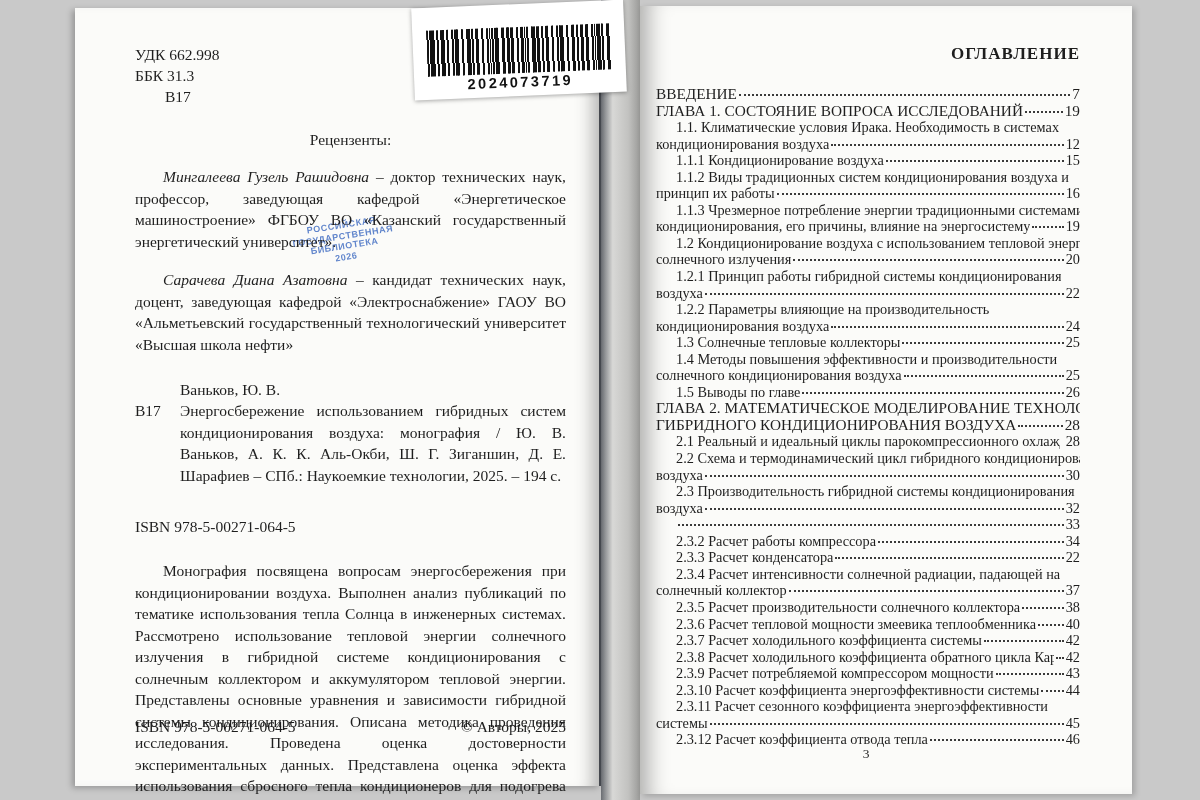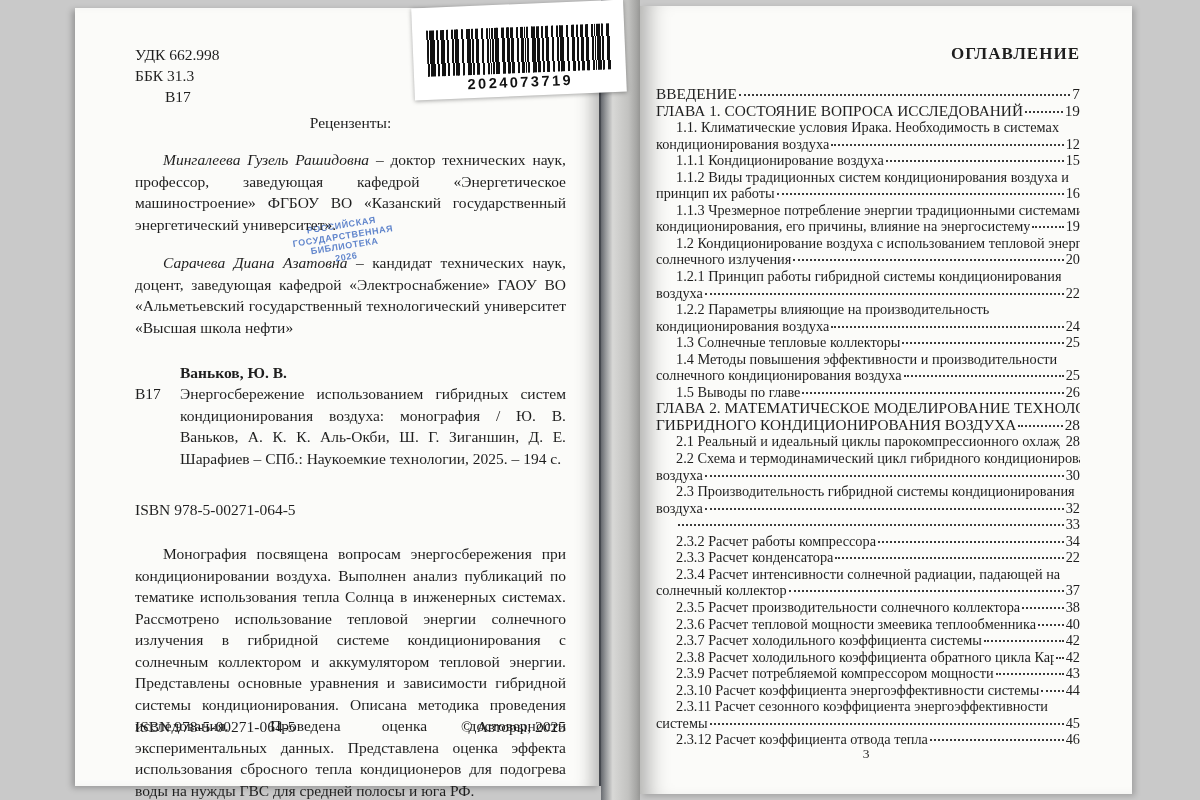--- a/index.html
+++ b/index.html
@@ -43,33 +43,33 @@
     background-color:#fff;
     background-image:
       repeating-linear-gradient(90deg,#131313 0 2px,transparent 2px 5px),
       repeating-linear-gradient(90deg,#131313 0 1px,transparent 1px 7px),
       repeating-linear-gradient(90deg,transparent 0 3px,#131313 3px 5px,transparent 5px 13px);
   }
   .barcode-number{
     font-family:"Liberation Sans", sans-serif;
     font-size:14.5px;font-weight:bold;letter-spacing:2.5px;color:#111;margin-top:1px;
   }
-  .reviewers-heading{text-align:center;font-size:15.5px;margin-top:7px;}
+  .reviewers-heading{text-align:center;font-size:15.5px;margin-top:24px;}
   .para{font-size:15.5px;line-height:21.5px;text-align:justify;margin:0;}
   .para.spaced{margin-top:17px;}
   .para .lead-indent{display:inline-block;width:28px;}
   .stamp{
     position:absolute;left:218px;top:212px;
     transform:rotate(-9deg);
     color:#4671c4;text-align:center;
     font-family:"Liberation Sans", sans-serif;
     font-size:9px;line-height:10.5px;letter-spacing:.6px;font-weight:bold;
     opacity:.85;white-space:nowrap;
   }
-  .author-heading{font-weight:bold;font-size:15.5px;margin-top:26px;padding-left:45px;}
+  .author-heading{font-weight:normal;font-size:15.5px;margin-top:26px;padding-left:45px;}
   .bib-entry{display:flex;font-size:15.5px;line-height:21.5px;margin-top:1px;}
   .bib-code{width:45px;flex:0 0 45px;}
   .bib-text{flex:1;text-align:justify;}
   .isbn-top{font-size:15.5px;margin-top:32px;}
   .annotation-block{margin-top:24px;}
   .lp-bottom{
     position:absolute;left:60px;right:33px;bottom:50px;
     display:flex;justify-content:space-between;font-size:15.5px;
   }
 

